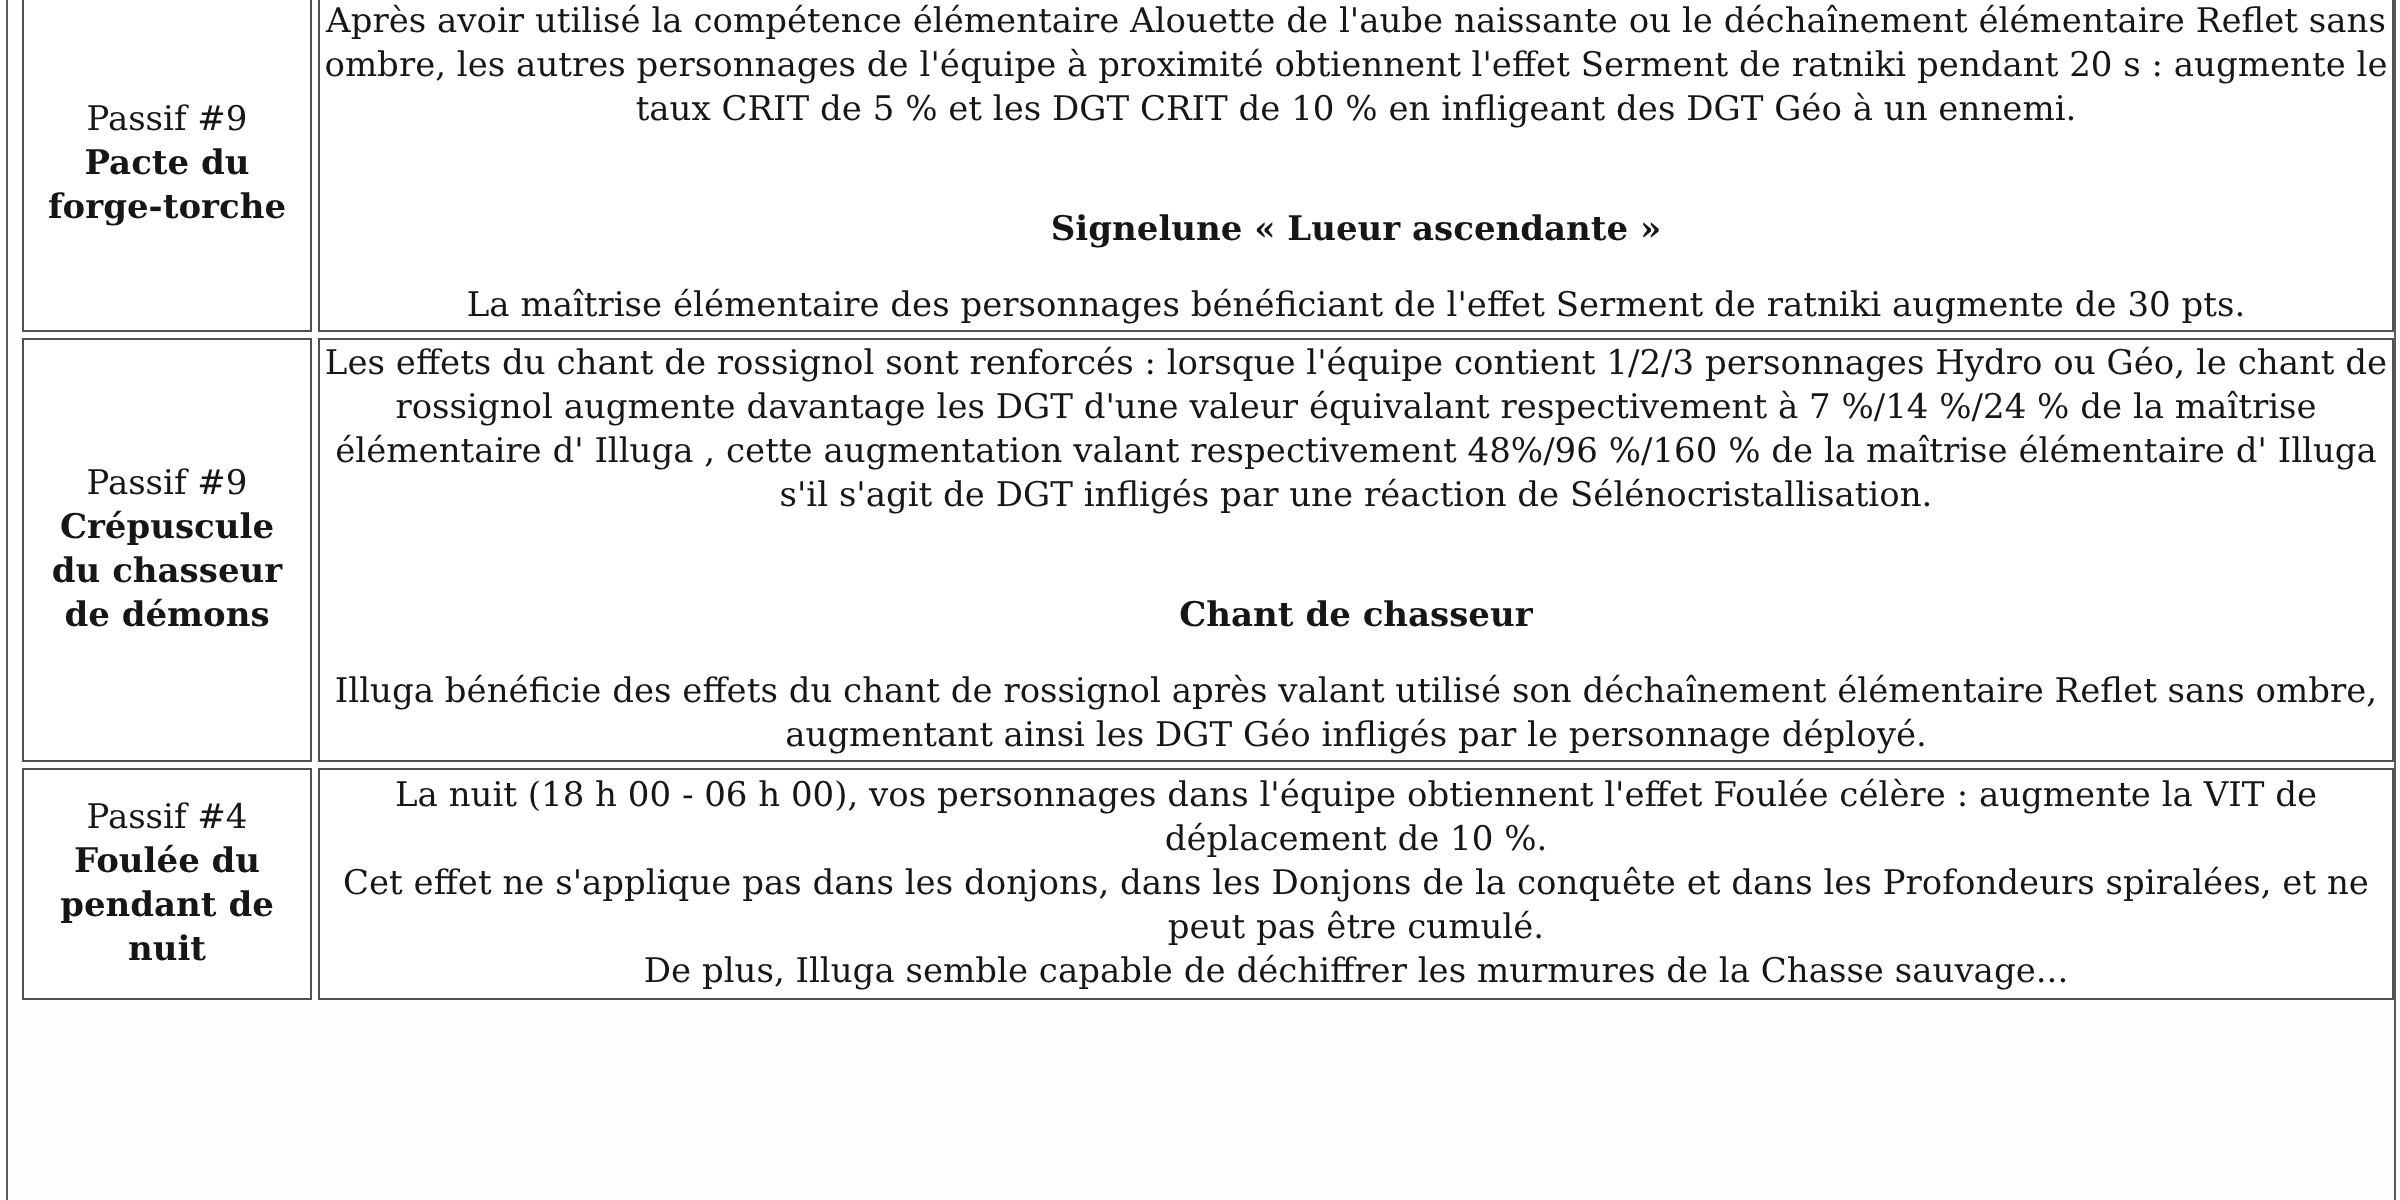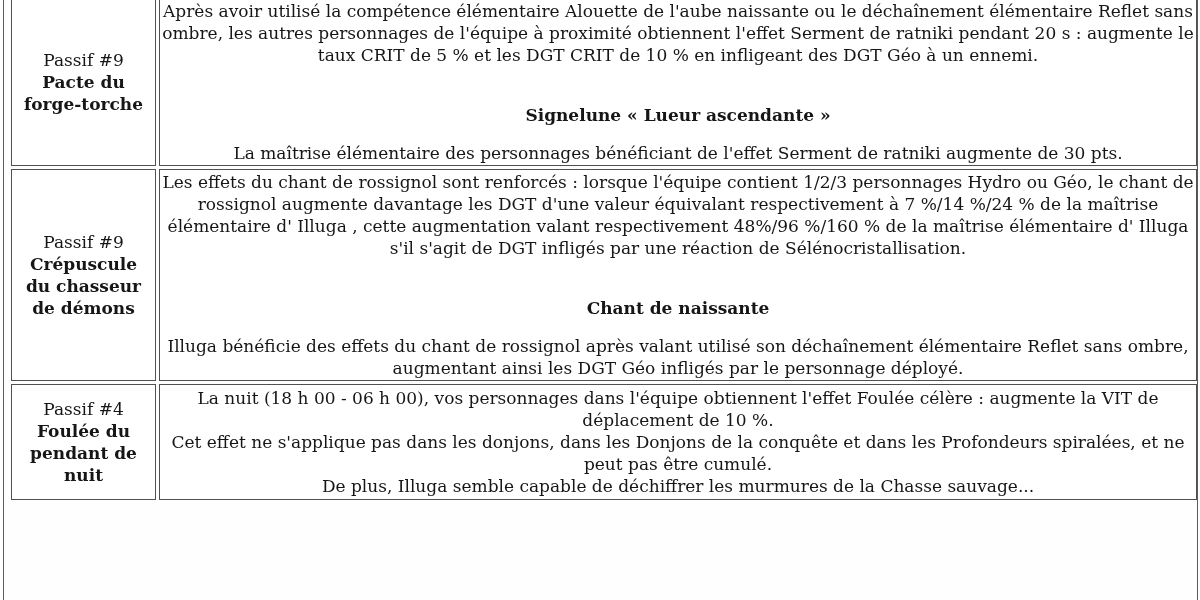--- a/index.html
+++ b/index.html
@@ -77,21 +77,21 @@
     <tr class="r2">
       <td class="cell">
         <div class="plabel">Passif #9</div>
         <div class="pname">Crépuscule
 du chasseur
 de démons</div>
       </td>
       <td class="cell">
         <div class="para">Les effets du chant de rossignol sont renforcés : lorsque l'équipe contient 1/2/3 personnages Hydro ou Géo, le chant de rossignol augmente davantage les DGT d'une valeur équivalant respectivement à 7 %/14 %/24 % de la maîtrise élémentaire d' Illuga , cette augmentation valant respectivement 48%/96 %/160 % de la maîtrise élémentaire d' Illuga s'il s'agit de DGT infligés par une réaction de Sélénocristallisation.</div>
         <div class="vspace"></div>
-        <div class="para-bold">Chant de naissante</div>
+        <div class="para-bold">Chant de chasseur</div>
         <div class="para">Illuga bénéficie des effets du chant de rossignol après valant utilisé son déchaînement élémentaire Reflet sans ombre, augmentant ainsi les DGT Géo infligés par le personnage déployé.</div>
       </td>
     </tr>
 
 
     <tr class="r4">
       <td class="cell">
         <div class="plabel">Passif #4</div>
         <div class="pname">Foulée du
 pendant de

